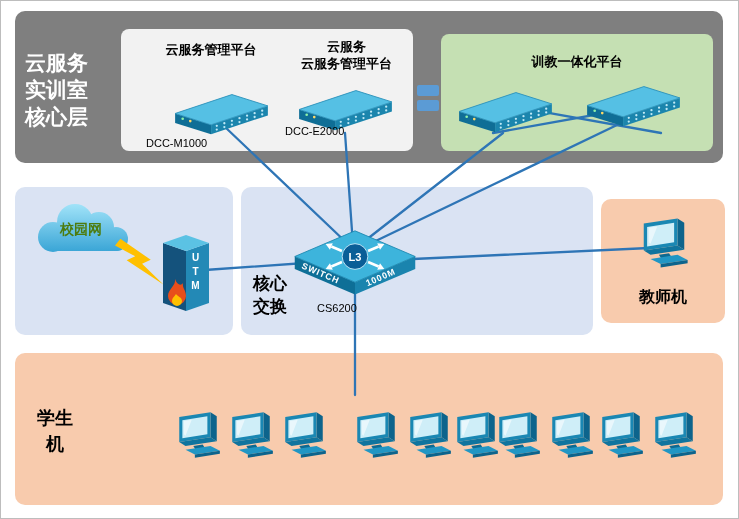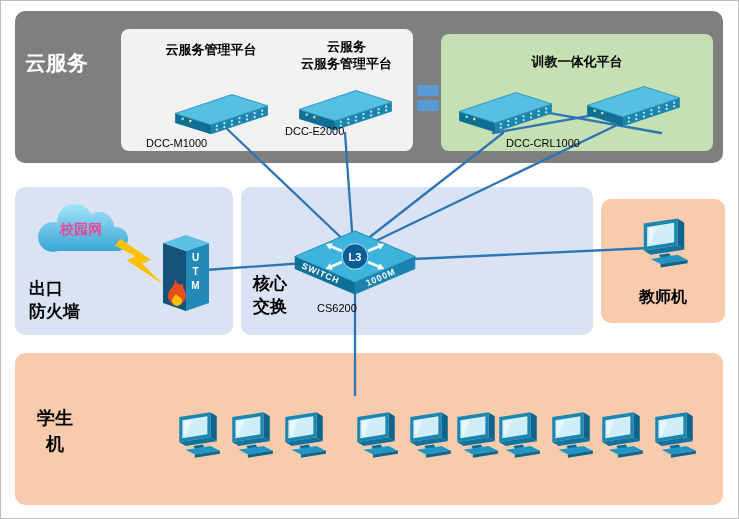--- a/index.html
+++ b/index.html
@@ -18,21 +18,21 @@
   .conn-rect   { position:absolute; width:22px; height:11px; background:#5b9bd5; border-radius:2px; }
   .left-zone   { left:14px;  top:186px; width:218px; height:148px; background:#dae3f3; border-radius:10px; }
   .center-zone { left:240px; top:186px; width:352px; height:148px; background:#dae3f3; border-radius:10px; }
   .teacher-zone{ left:600px; top:198px; width:124px; height:124px; background:#f8cbad; border-radius:10px; }
   .student-zone{ left:14px;  top:352px; width:708px; height:152px; background:#f8cbad; border-radius:10px; }
 
   .core-title { left:24px; top:48px; width:102px; color:#fff; font-size:21px; font-weight:bold; line-height:27px; }
   .platform-label { font-size:13px; font-weight:600; color:#000; text-align:center; line-height:17px; }
   .device-label { font-size:11px; color:#000; text-align:left; }
   .zone-label { font-size:17px; font-weight:bold; color:#000; line-height:23px; }
-  .cloud-label { left:46px; top:220px; width:68px; text-align:center; font-size:14px; font-weight:bold; color:#ec4899; }
+  .cloud-label { left:46px; top:220px; width:68px; text-align:center; font-size:14px; font-weight:bold; color:#4d7c0f; }
   .utm-text { position:absolute; left:31px; top:21px; writing-mode:vertical-lr; text-orientation:upright;
               color:#fff; font-weight:bold; font-size:10px; letter-spacing:3px; }
   .bolt { transform:rotate(-6deg); }
 </style>
 </head>
 <body>
 
 <div class="canvas">
 
   <svg width="0" height="0" style="position:absolute">
@@ -90,20 +90,22 @@
     <line x1="358" y1="248" x2="616" y2="124"></line>
     <line x1="492" y1="102" x2="660" y2="132"></line>
     <line x1="660" y1="102" x2="492" y2="132"></line>
     <line x1="204" y1="269" x2="318" y2="261"></line>
     <line x1="412" y1="258" x2="648" y2="247"></line>
     <line x1="354" y1="284" x2="354" y2="394"></line>
   </svg>
 
   <div class="abs core-title">
     <div>云服务</div>
+    <div>实训室</div>
+    <div>核心层</div>
   </div>
 
   <div class="abs platform-label" style="left:130px; top:40px; width:160px;">云服务管理平台</div>
   <div class="abs platform-label" style="left:283px; top:37px; width:125px;">
     <div>云服务</div>
     <div>云服务管理平台</div>
   </div>
   <div class="abs platform-label" style="left:470px; top:52px; width:212px; font-weight:bold;">训教一体化平台</div>
 
   <svg class="icon" style="left:168px; top:86px; width:105px; height:53px;">
@@ -114,21 +116,20 @@
     </svg>
   <svg class="icon" style="left:452px; top:84px; width:105px; height:53px;">
       <use href="#sym-server"></use>
     </svg>
   <svg class="icon" style="left:580px; top:78px; width:105px; height:53px;">
       <use href="#sym-server"></use>
     </svg>
 
   <div class="abs device-label" style="left:145px; top:136px; width:120px;">DCC-M1000</div>
   <div class="abs device-label" style="left:284px; top:124px; width:120px;">DCC-E2000</div>
-  <div class="abs device-label" style="left:505px; top:136px; width:130px;">DCC-CRL1000</div>
 
   <svg class="icon" style="left:22px; top:196px; width:116px; height:64px;" viewBox="0 0 116 64">
     <defs>
       <linearGradient id="cg" gradientUnits="userSpaceOnUse" x1="0" y1="8" x2="0" y2="60">
         <stop offset="0" stop-color="#9fe2f8"></stop>
           <stop offset="1" stop-color="#2e9ed2"></stop>
       </linearGradient>
     </defs>
     <g fill="url(#cg)">
       <circle cx="30" cy="40" r="15"></circle>
@@ -171,24 +172,20 @@
       <use href="#arr" transform="rotate(23) translate(16,0)"></use>
       <use href="#arr" transform="rotate(157) translate(16,0)"></use>
     </g>
     <circle cx="70" cy="31" r="14.5" fill="#0a5e97" stroke="#cdeefc" stroke-width="1"></circle>
     <text x="70" y="35.5" text-anchor="middle" font-size="12.5" font-weight="bold" fill="#fff">L3</text>
     <text transform="translate(9,44) rotate(23.1)" font-size="10" font-weight="bold" fill="#fff" letter-spacing="1">SWITCH</text>
     <text transform="translate(84,64.5) rotate(-23.1)" font-size="10" font-weight="bold" fill="#fff" letter-spacing="1">1000M</text>
   </svg>
   <div class="abs device-label" style="left:316px; top:301px; width:90px;">CS6200</div>
 
-  <div class="abs zone-label" style="left:28px; top:276px;">
-    <div>出口</div>
-    <div>防火墙</div>
-  </div>
   <div class="abs zone-label" style="left:252px; top:272px;font-family:Liberation Mono, monospace;">
     <div>核心</div>
     <div>交换</div>
   </div>
   <div class="abs zone-label" style="left:25px; top:404px; width:58px; text-align:center; font-size:18px; line-height:26px;">
     <div>学生</div>
     <div>机</div>
   </div>
   <div class="abs zone-label" style="left:600px; top:284px; width:124px; text-align:center; font-size:16px;">教师机</div>
 

